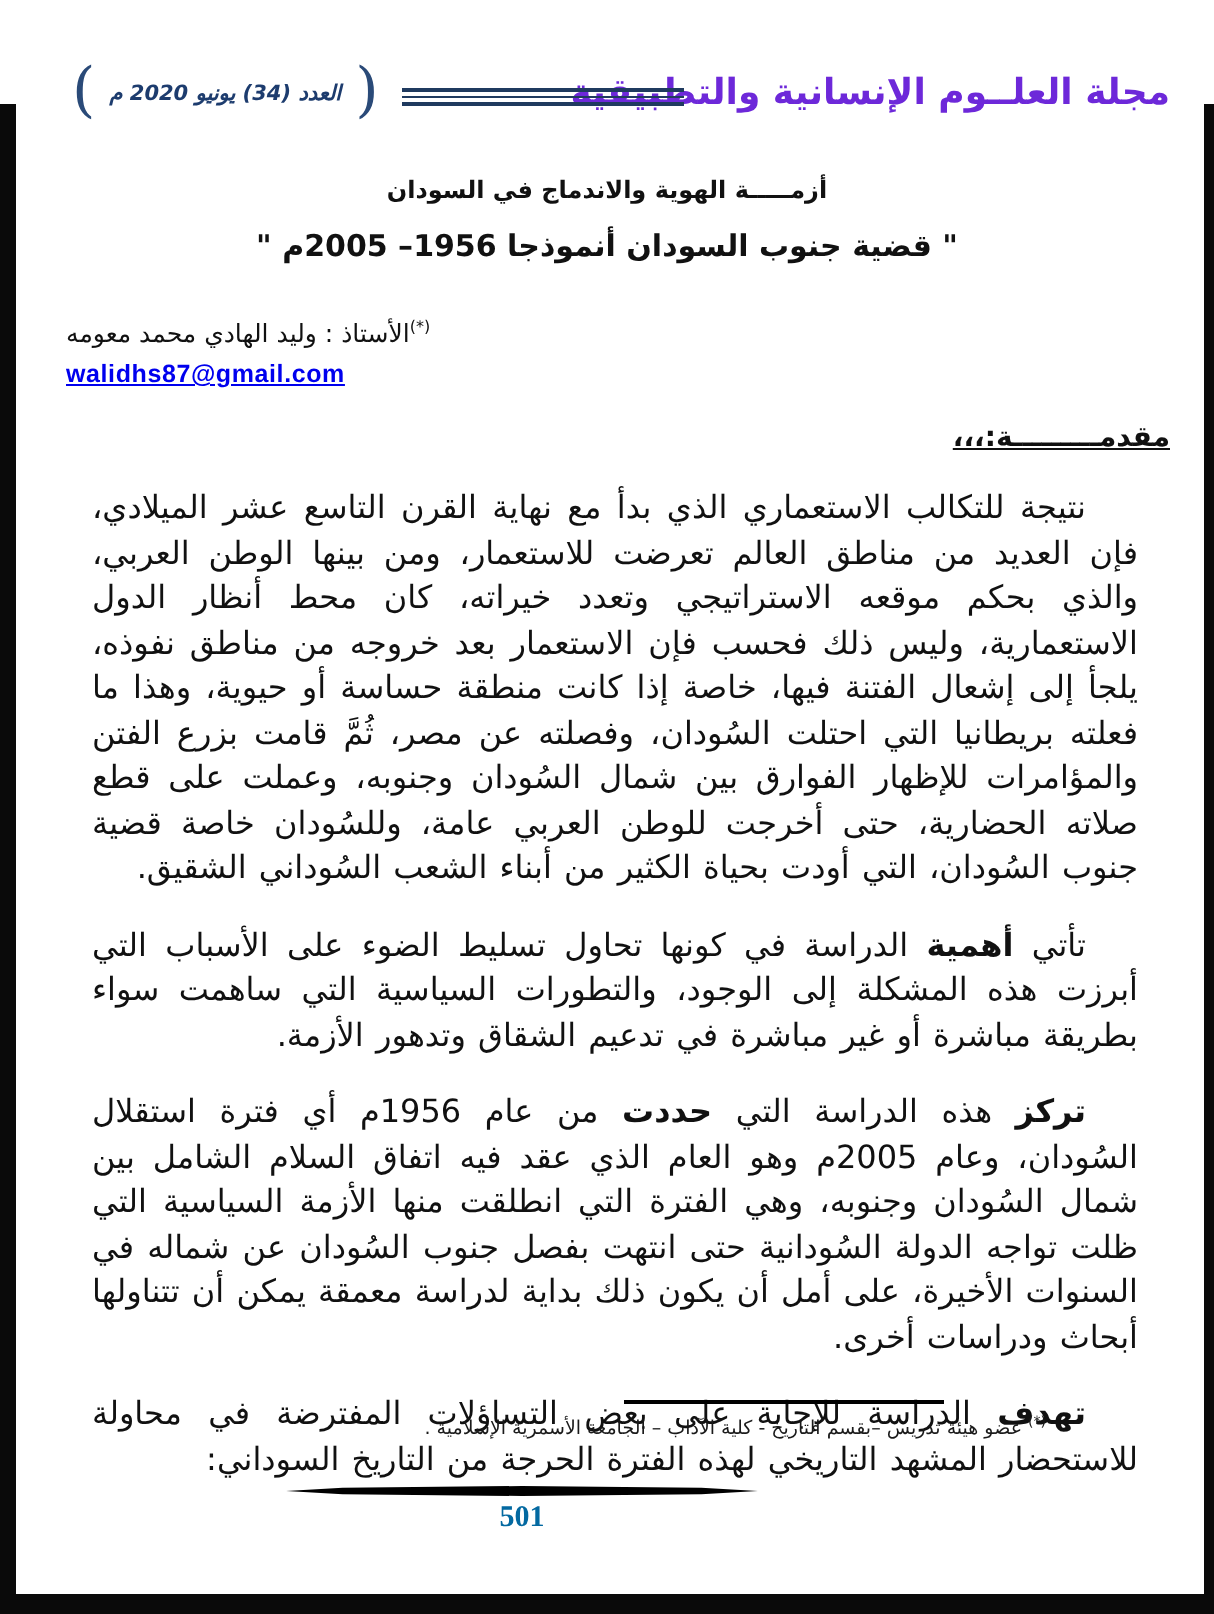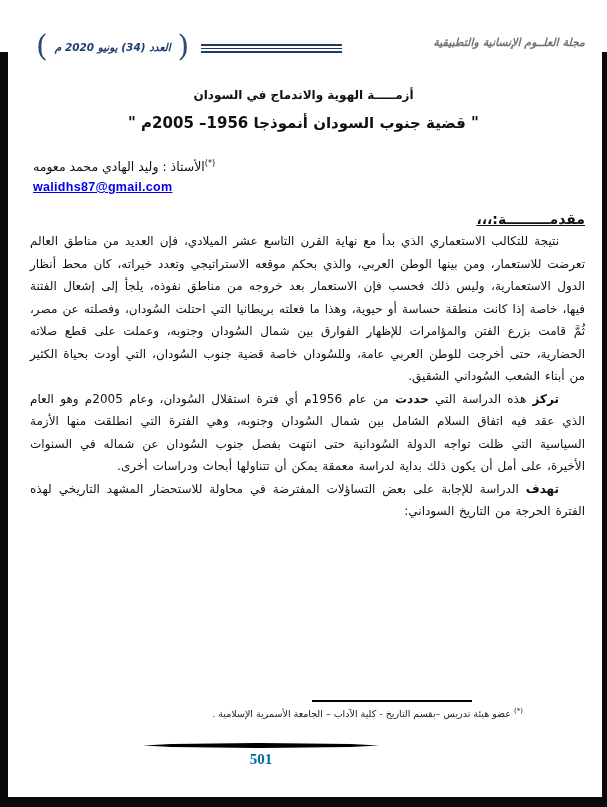--- a/index.html
+++ b/index.html
@@ -11,22 +11,22 @@
   }
   
   .edge{position:absolute;background:#0a0a0a;}
   .edge-left{left:0;top:52px;width:8px;height:755px;}
   .edge-right{right:0;top:52px;width:5px;height:755px;}
   .edge-bottom{left:0;bottom:0;width:607px;height:10px;}
 
   
   .journal-title{
     position:absolute;right:22px;top:36px;
-    font-size:11px;font-weight:bold;color:#737373;
-    direction:rtl;white-space:nowrap;font-style:italic;
+    font-size:18px;font-weight:bold;color:#6d28d9;
+    direction:rtl;white-space:nowrap;
   }
   .triple-lines{position:absolute;left:201px;top:44px;width:141px;}
   .triple-lines i{display:block;height:1.5px;background:#1f3a5f;margin-bottom:2px;}
   .issue-badge{
     position:absolute;left:36px;top:26px;height:40px;
     display:flex;align-items:center;direction:ltr;
   }
   .issue-badge .paren{
     font-size:30px;font-weight:300;color:#2a4a78;line-height:40px;
     font-family:"DejaVu Serif", serif;
@@ -52,22 +52,22 @@
     text-decoration:underline;letter-spacing:.3px;direction:ltr;
   }
 
   
   .body-block{position:absolute;top:211px;left:30px;right:22px;direction:rtl;}
   .section-heading{
     font-size:14px;font-weight:bold;margin:0 0 3px 0;text-align:right;
   }
   .section-heading span{text-decoration:underline;}
   .para{
-    font-size:12px;line-height:22.5px;text-align:justify;
-    text-indent:26px;margin:0;word-spacing:1px;
+    font-size:16px;line-height:22.5px;text-align:justify;
+    text-indent:26px;margin:16px;word-spacing:1px;
   }
   .para .b{font-weight:bold;}
 
   
   .footnote-rule{position:absolute;left:312px;top:700px;width:160px;height:1.5px;background:#000;}
   .footnote{
     position:absolute;right:84px;top:707px;direction:rtl;
     font-size:9.5px;white-space:nowrap;color:#1a1a1a;text-align:center;
   }
   .footnote sup{font-size:7px;}
@@ -109,20 +109,21 @@
 
 <div class="author-block">
   <span class="author-name"><sup>(*)</sup><span>الأستاذ : وليد الهادي محمد معومه</span></span>
 </div>
 <a class="author-email">walidhs87@gmail.com</a>
 
 <div class="body-block">
   <h3 class="section-heading"><span>مقدمـــــــــة:،،،</span></h3>
   <div id="paras">
       <p class="para"><span>نتيجة للتكالب الاستعماري الذي بدأ مع نهاية القرن التاسع عشر الميلادي، فإن العديد من مناطق العالم تعرضت للاستعمار، ومن بينها الوطن العربي، والذي بحكم موقعه الاستراتيجي وتعدد خيراته، كان محط أنظار الدول الاستعمارية، وليس ذلك فحسب فإن الاستعمار بعد خروجه من مناطق نفوذه، يلجأ إلى إشعال الفتنة فيها، خاصة إذا كانت منطقة حساسة أو حيوية، وهذا ما فعلته بريطانيا التي احتلت السُودان، وفصلته عن مصر، ثُمَّ قامت بزرع الفتن والمؤامرات للإظهار الفوارق بين شمال السُودان وجنوبه، وعملت على قطع صلاته الحضارية، حتى أخرجت للوطن العربي عامة، وللسُودان خاصة قضية جنوب السُودان، التي أودت بحياة الكثير من أبناء الشعب السُوداني الشقيق.</span></p>
+      <p class="para"><span>تأتي </span><span class="b">أهمية</span><span> الدراسة في كونها تحاول تسليط الضوء على الأسباب التي أبرزت هذه المشكلة إلى الوجود، والتطورات السياسية التي ساهمت سواء بطريقة مباشرة أو غير مباشرة في تدعيم الشقاق وتدهور الأزمة.</span></p>
       <p class="para"><span class="b">تركز</span><span> هذه الدراسة التي </span><span class="b">حددت</span><span> من عام 1956م أي فترة استقلال السُودان، وعام 2005م وهو العام الذي عقد فيه اتفاق السلام الشامل بين شمال السُودان وجنوبه، وهي الفترة التي انطلقت منها الأزمة السياسية التي ظلت تواجه الدولة السُودانية حتى انتهت بفصل جنوب السُودان عن شماله في السنوات الأخيرة، على أمل أن يكون ذلك بداية لدراسة معمقة يمكن أن تتناولها أبحاث ودراسات أخرى.</span></p>
       <p class="para"><span class="b">تهدف</span><span> الدراسة للإجابة على بعض التساؤلات المفترضة في محاولة للاستحضار المشهد التاريخي لهذه الفترة الحرجة من التاريخ السوداني:</span></p>
     </div>
 </div>
 
 <div class="footnote-rule"></div>
 <div class="footnote"><sup>(*)</sup><span> عضو هيئة تدريس –بقسم التاريخ -  كلية الآداب – الجامعة  الأسمرية الإسلامية .</span></div>
 
 <div class="footer-block">
   <div class="footer-divider"></div>

